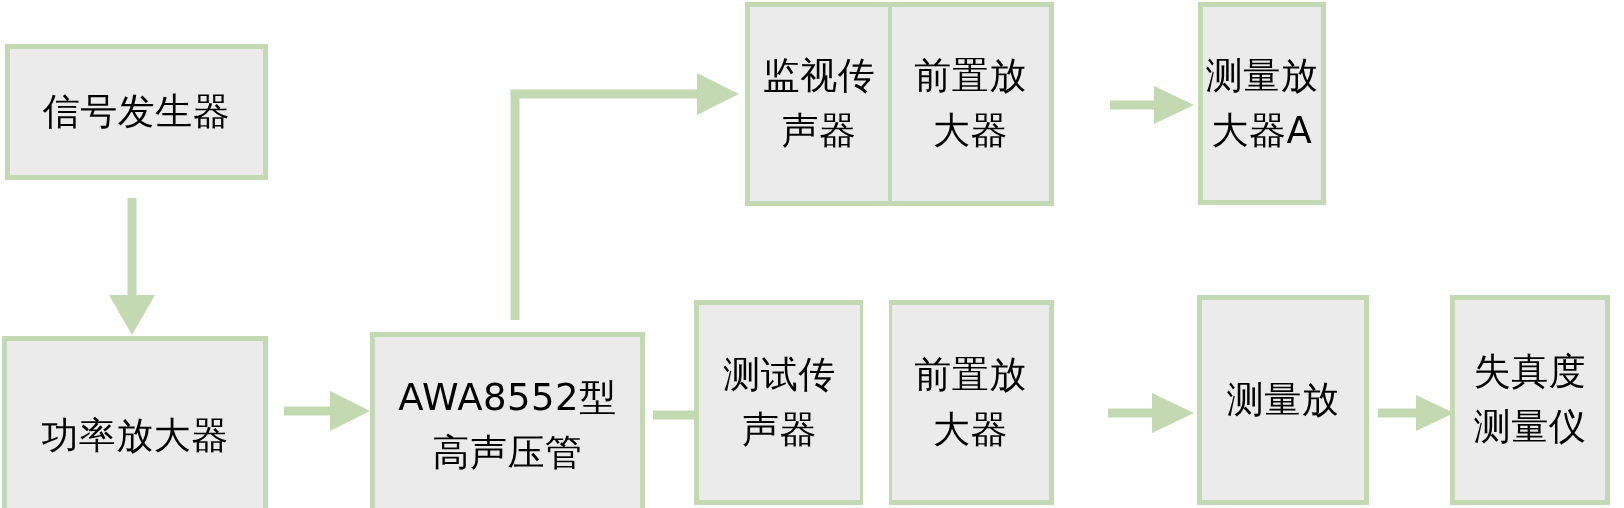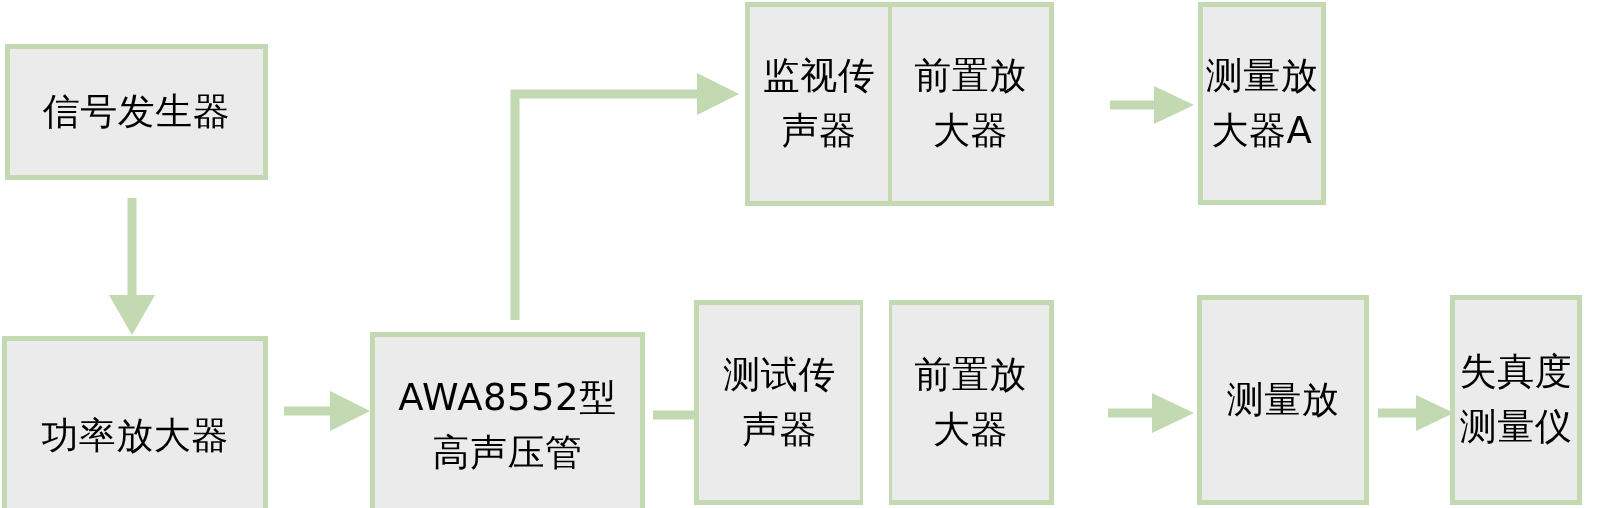--- a/index.html
+++ b/index.html
@@ -146,18 +146,18 @@
 
   <div class="node pair-right" id="node-7" style="left: 889px; top: 300px; width: 165px; height: 205px;">
     <span class="line">前置放</span>
     <span class="line">大器</span>
   </div>
 
   <div class="node" id="node-8" style="left: 1197px; top: 295px; width: 172px; height: 210px;">
     <span class="line">测量放</span>
   </div>
 
-  <div class="node" id="node-9" style="left: 1450px; top: 295px; width: 132px; height: 210px;">
+  <div class="node" id="node-9" style="left: 1450px; top: 295px; width: 160px; height: 210px;">
     <span class="line">失真度</span>
     <span class="line">测量仪</span>
   </div>
 
 </div>
 
 </body></html>

